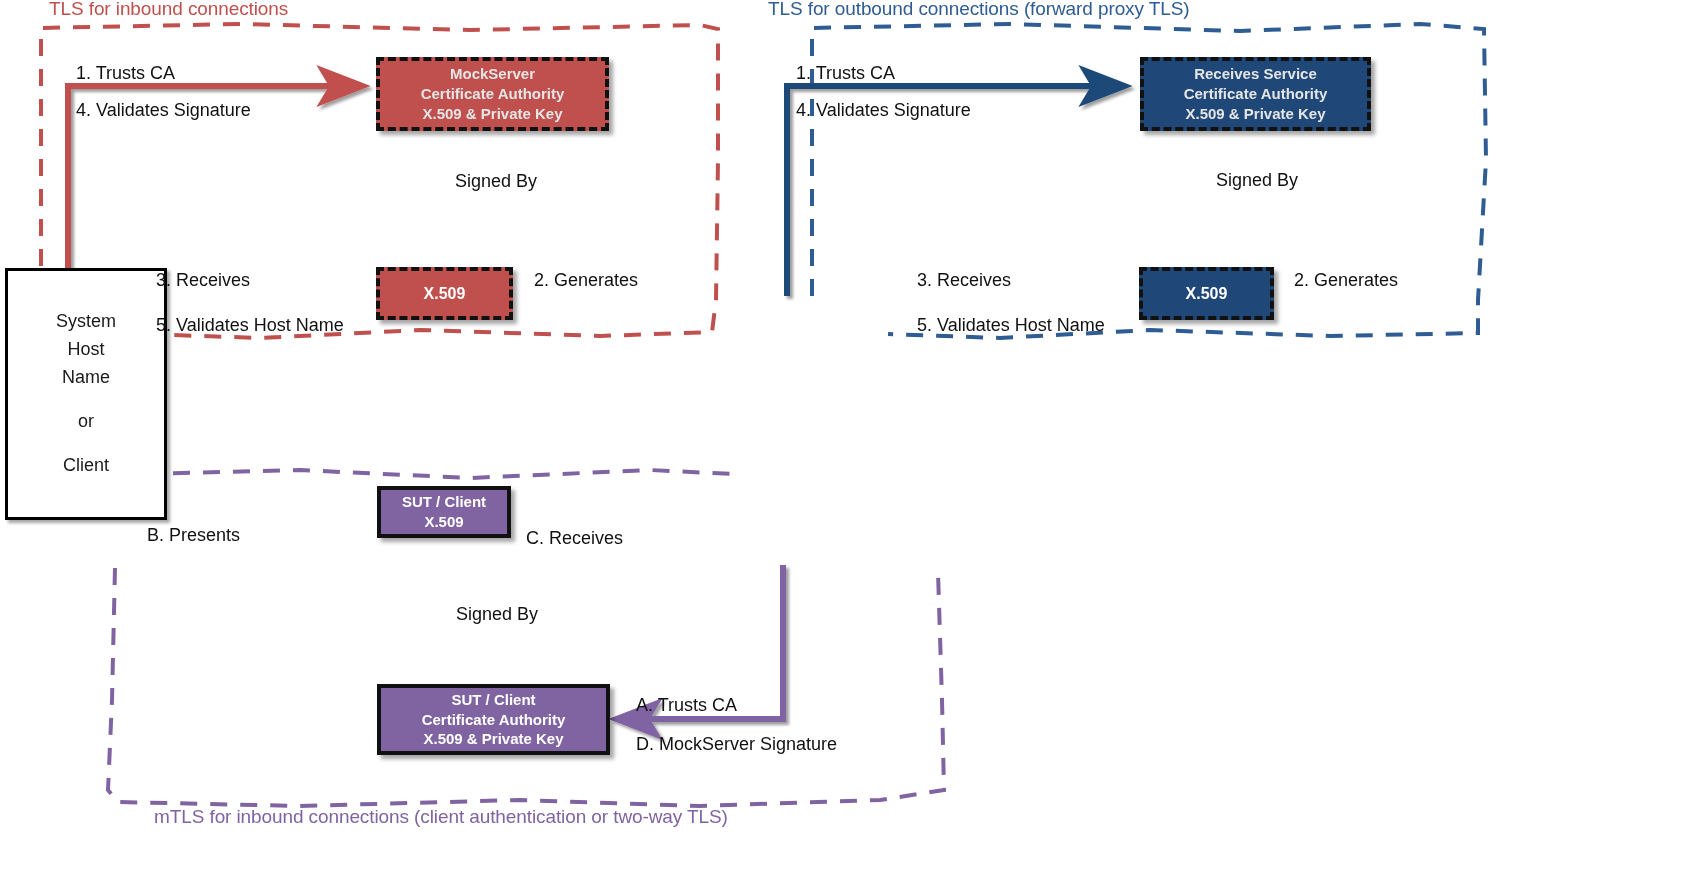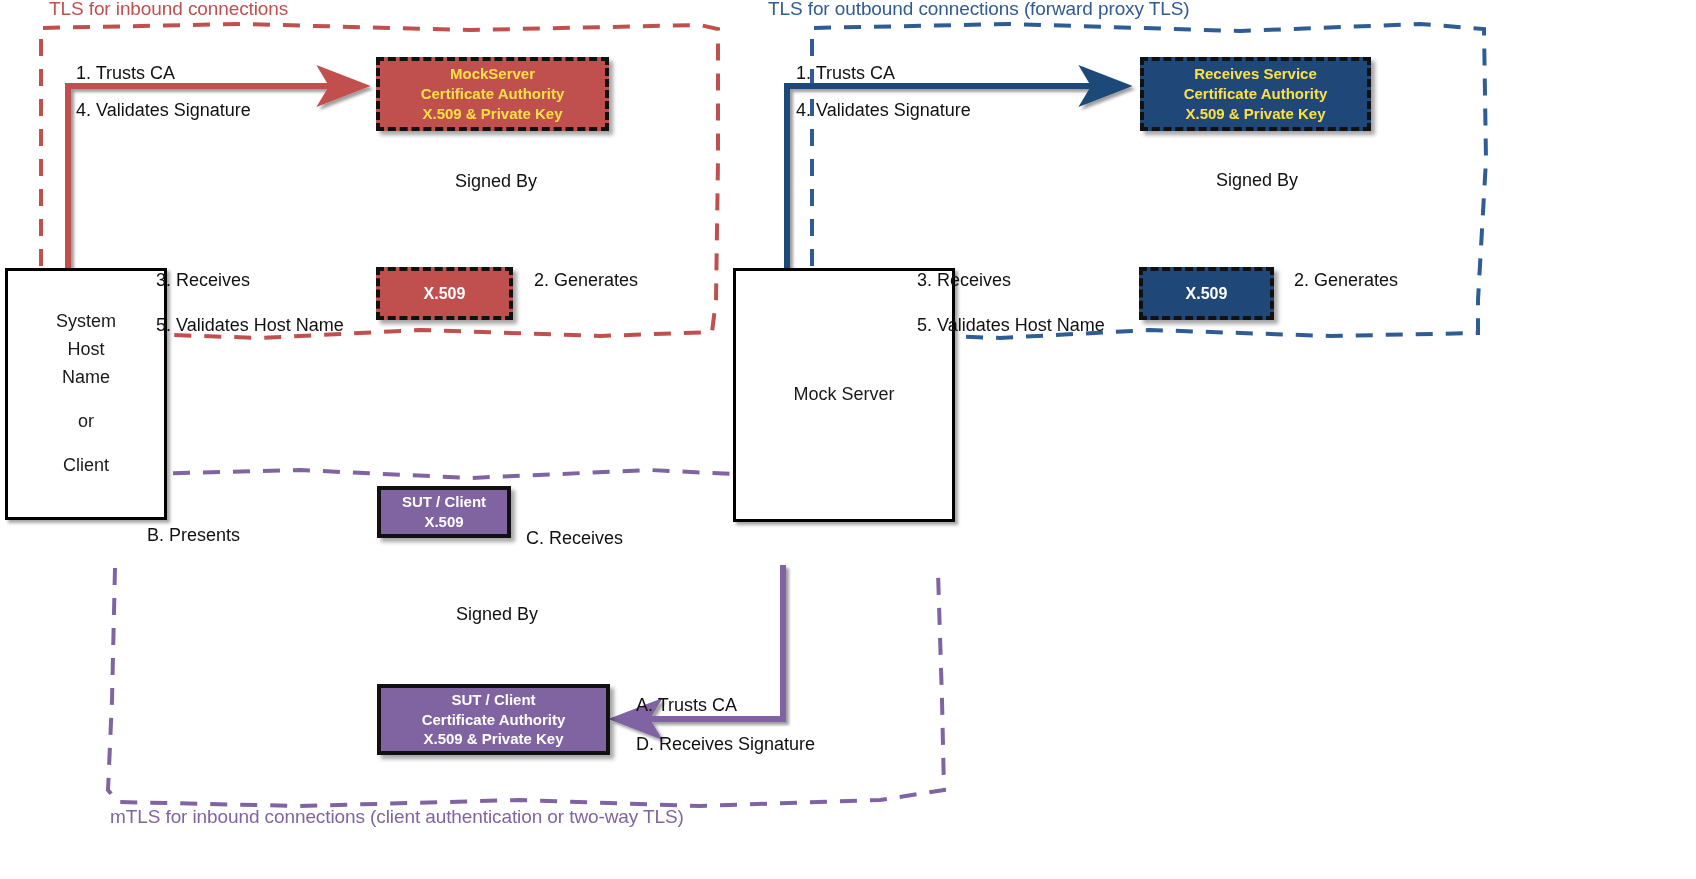--- a/index.html
+++ b/index.html
@@ -3,30 +3,30 @@
 <meta charset="utf-8">
 <style>
   html,body{margin:0;padding:0;background:#ffffff;}
   body{font-family:"Liberation Sans", sans-serif;}
   #stage{position:relative;width:1696px;height:879px;background:#fff;overflow:hidden;}
   svg.layer{position:absolute;left:0;top:0;width:1696px;height:879px;}
 
   .zone-label{position:absolute;font-size:19px;font-weight:400;white-space:nowrap;letter-spacing:-0.1px;}
   .zone-red{color:#C0504D;}
   .zone-blue{color:#2E5C93;}
-  .zone-purple{color:#8064A2;}
+  .zone-purple{color:#8064A2;margin-left:44px;}
 
   .node{position:absolute;box-sizing:border-box;display:flex;flex-direction:column;
         align-items:center;justify-content:center;text-align:center;}
 
   .plain-box{background:#fff;border:3px solid #000;box-shadow:3px 3px 3px rgba(0,0,0,.35);
              color:#1a1a1a;font-size:18px;line-height:1.55;}
 
   .ca-box{border:4px dashed #111;box-shadow:4px 4px 4px rgba(0,0,0,.35);
-          color:#fde047;font-size:15px;line-height:1.32;font-weight:600;}
+          color:#e5e5e5;font-size:15px;line-height:1.32;font-weight:600;}
   .ca-red{background:#C0504D;}
   .ca-blue{background:#1F4878;}
 
   .x509-box{border:4px dashed #111;box-shadow:4px 4px 4px rgba(0,0,0,.35);
             color:#fff;font-size:16px;font-weight:600;}
   .x509-red{background:#C0504D;}
   .x509-blue{background:#1F4878;}
 
   .solid-purple{background:#8064A2;border:4px solid #111;
                 box-shadow:4px 4px 4px rgba(0,0,0,.35);
@@ -117,23 +117,20 @@
   <div class="node plain-box" style="left:5px; top:268px; width:162px; height:252px;">
     <span class="ln">System</span>
     <span class="ln">Host</span>
     <span class="ln">Name</span>
     <span class="ln" style="height:16px"></span>
     <span class="ln">or</span>
     <span class="ln" style="height:16px"></span>
     <span class="ln">Client</span>
   </div>
 
-  <div class="node plain-box" style="left:733px; top:268px; width:222px; height:254px;">
-    <span class="ln">Mock Server</span>
-  </div>
 
 
   <div class="node ca-box ca-red" style="left:376px; top:57px; width:233px; height:74px;">
     <span class="ln">MockServer</span>
     <span class="ln">Certificate Authority</span>
     <span class="ln">X.509 &amp; Private Key</span>
   </div>
 
   <div class="node ca-box ca-blue" style="left:1140px; top:57px; width:231px; height:74px;">
     <span class="ln">Receives Service</span>
@@ -171,15 +168,15 @@
   <div class="ann" style="left:796px; top:94px;">4. Validates Signature</div>
   <div class="ann" style="left:1216px; top:164px;">Signed By</div>
   <div class="ann" style="left:917px; top:264px;">3. Receives</div>
   <div class="ann" style="left:1294px; top:264px;">2. Generates</div>
   <div class="ann" style="left:917px; top:309px;">5. Validates Host Name</div>
 
   <div class="ann" style="left:147px; top:519px;">B. Presents</div>
   <div class="ann" style="left:526px; top:522px;">C. Receives</div>
   <div class="ann" style="left:456px; top:598px;">Signed By</div>
   <div class="ann" style="left:636px; top:689px;">A. Trusts CA</div>
-  <div class="ann" style="left:636px; top:728px;">D. Receives Signature</div>
+  <div class="ann" style="left:636px; top:728px;">D. MockServer Signature</div>
 
 </div>
 
 </body></html>

